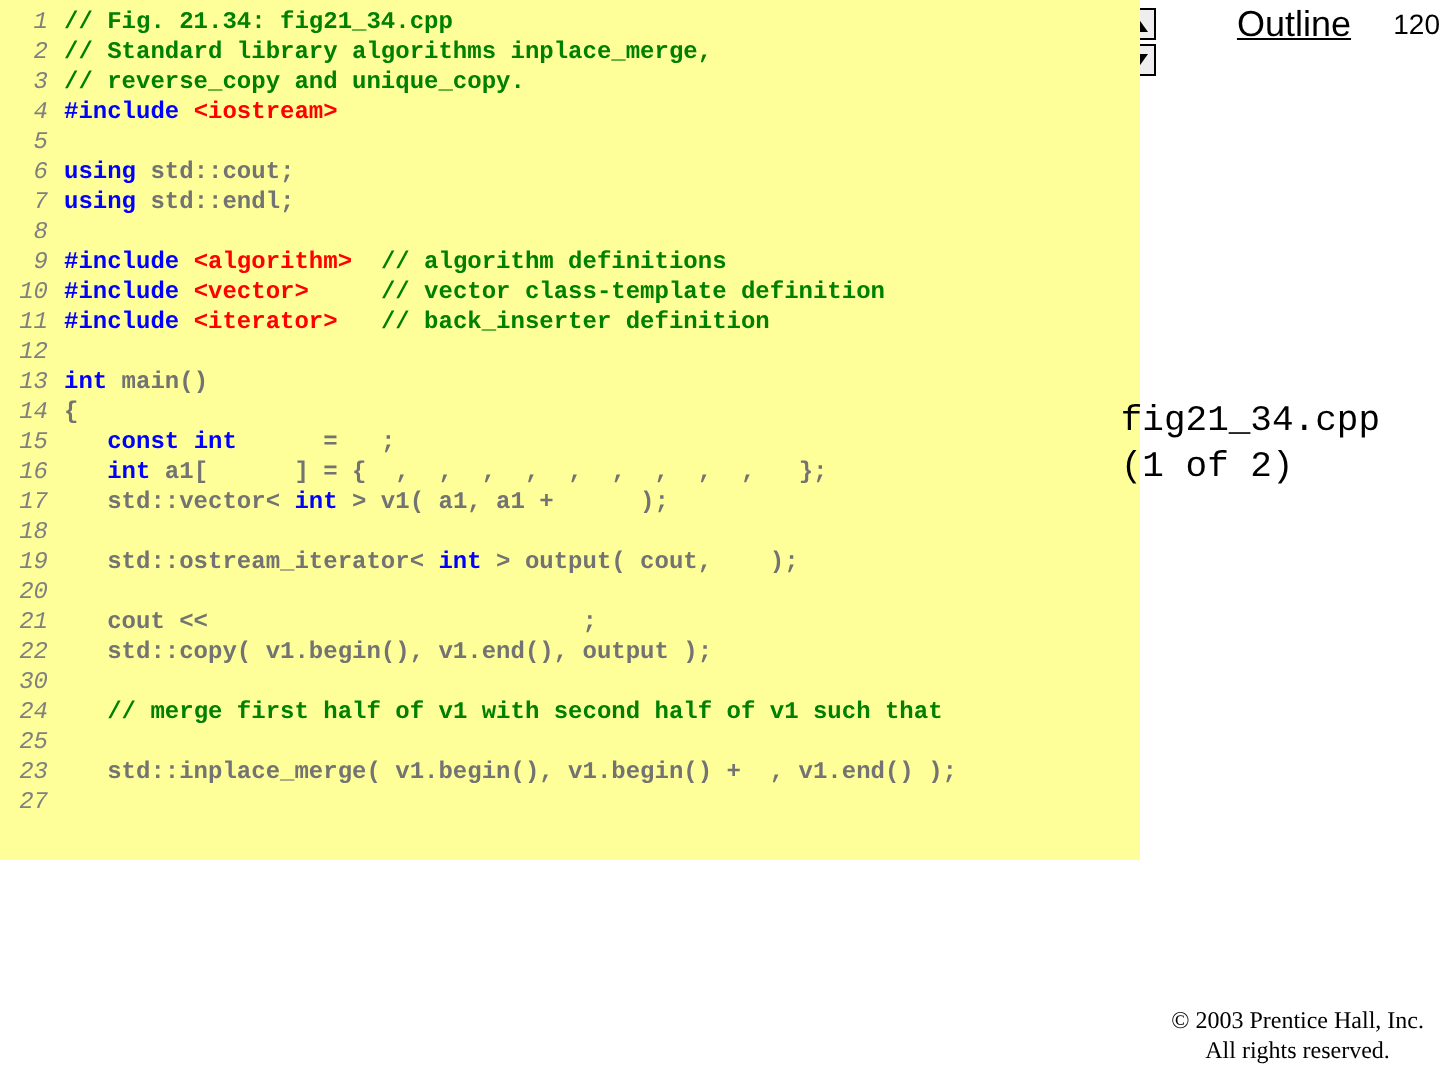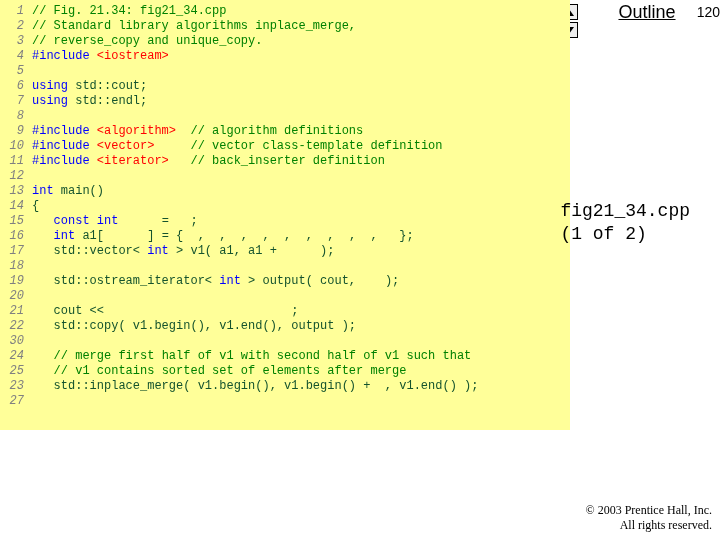--- a/index.html
+++ b/index.html
@@ -1,33 +1,33 @@
 <!DOCTYPE html>
 <html><head>
 <meta charset="utf-8">
 <style>
   html,body{margin:0;padding:0;width:720px;height:540px;background:#fff;font-family:"Courier New",monospace;font-size:12px;overflow:hidden}
   .code-panel{position:absolute;left:0;top:0;width:570px;height:430px;background:#ffff99;padding:4px 0;box-sizing:border-box}
   .line{display:flex;align-items:baseline;height:15px;line-height:15px}
   .ln{width:24px;text-align:right;color:#808080;font-style:italic;padding-right:8px;flex-shrink:0}
-  .code{white-space:pre;font-weight:normal}
+  .code{white-space:pre;font-weight:bold}
   .c-green{color:#008000}
   .c-blue{color:#0000ff}
-  .c-black{color:#14532d}
+  .c-black{color:#737373}
   .c-red{color:#ff0000}
   .c-teal{color:#008080}
   .outline-box{position:absolute;right:8px;top:2px;width:130px}
   .outline-title{font-family:Arial,sans-serif;font-size:18px;text-decoration:underline;text-align:center;color:#000}
   .scroll-icons{position:absolute;right:142px;top:4px;display:flex;flex-direction:column;gap:2px}
   .scroll-btn{width:16px;height:14px;border:1px solid #000;background:#eee;display:flex;align-items:center;justify-content:center}
   .tri-up{width:0;height:0;border-left:5px solid transparent;border-right:5px solid transparent;border-bottom:7px solid #000}
   .tri-down{width:0;height:0;border-left:5px solid transparent;border-right:5px solid transparent;border-top:7px solid #000}
   .page-num{position:absolute;right:0;top:4px;font-family:Arial,sans-serif;font-size:14px;color:#000}
   .sidebar-caption{position:absolute;right:30px;top:200px;font-family:Liberation Mono, monospace;font-size:18px;color:#000;line-height:1.3}
-  .footer{position:absolute;right:8px;bottom:6px;text-align:right;font-family:Georgia,serif;font-size:12px;color:#000;line-height:1.3}
+  .footer{position:absolute;right:8px;bottom:6px;text-align:center;font-family:Georgia,serif;font-size:12px;color:#000;line-height:1.3}
 </style>
 </head>
 <body>
 
 <div class="scroll-icons">
   <div class="scroll-btn">
       <div class="tri-up"></div>
     </div>
   <div class="scroll-btn">
       <div class="tri-down"></div>
@@ -132,21 +132,20 @@
     <div class="line">
       <span class="ln">30</span>
       <span class="code"><span class="c-black"></span></span>
     </div>
     <div class="line">
       <span class="ln">24</span>
       <span class="code"><span class="c-black">   </span><span class="c-green">// merge first half of v1 with second half of v1 such that</span></span>
     </div>
     <div class="line">
       <span class="ln">25</span>
-      <span class="code"><span class="c-black">   </span><span class="c-green">// v1 contains sorted set of elements after merge</span></span>
     </div>
     <div class="line">
       <span class="ln">23</span>
       <span class="code"><span class="c-black">   std::inplace_merge( v1.begin(), v1.begin() + </span><span class="c-teal"> </span><span class="c-black">, v1.end() );</span></span>
     </div>
     <div class="line">
       <span class="ln">27</span>
       <span class="code"><span class="c-black"></span></span>
     </div>
   </div>

